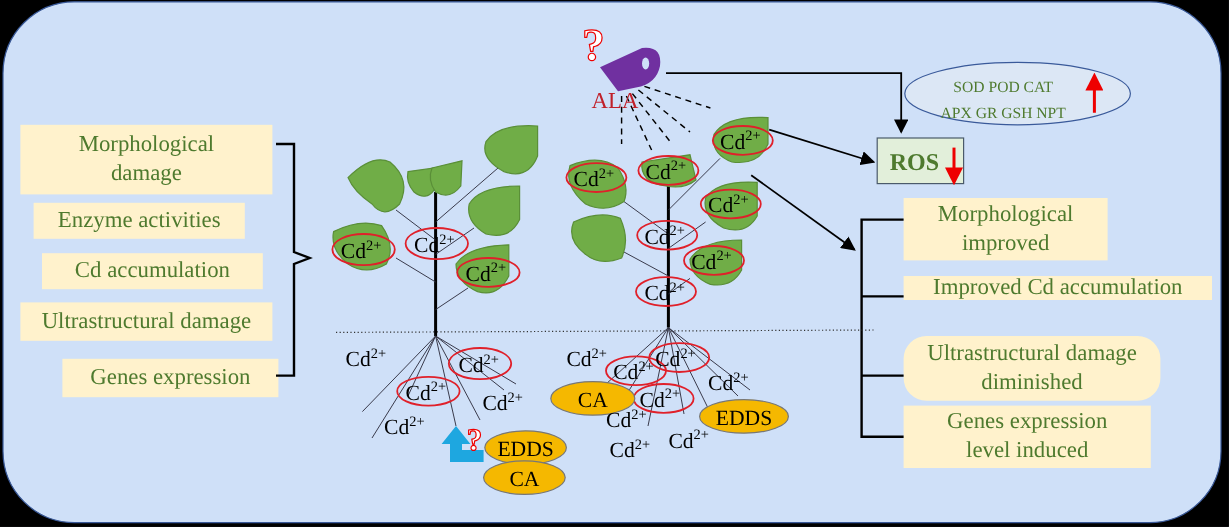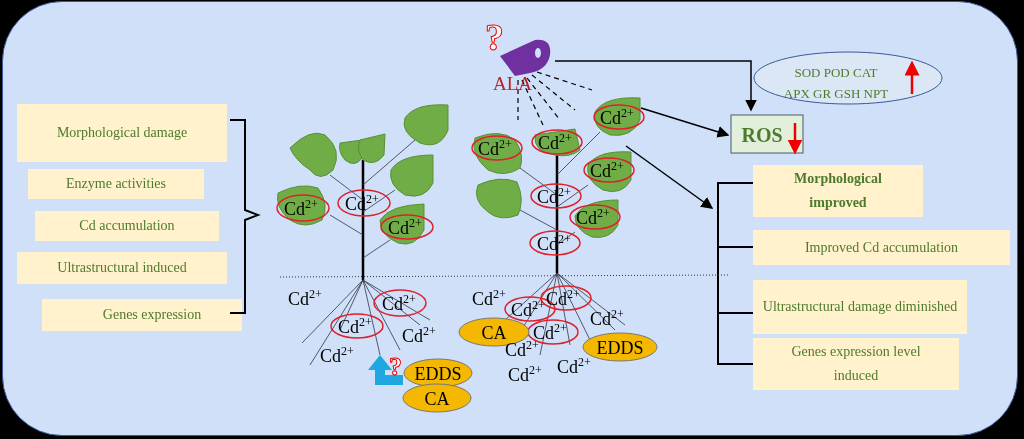--- a/index.html
+++ b/index.html
@@ -1,48 +1,48 @@
 <!DOCTYPE html>
 <html><head>
 <meta charset="utf-8">
 <style>
   html, body { margin: 0; padding: 0; background: #000; }
   body { width: 1024px; height: 439px; position: relative; overflow: hidden; font-family: "Liberation Serif", serif; }
   #panel { position: absolute; left: 2px; top: 1px; width: 1016px; height: 435px; background: #cfe0f8; border-radius: 60px; border: 1px solid #3a5a9a; box-sizing: border-box; }
-  .box { position: absolute; background: #fff2cc; color: #4e7a2e; text-align: center; font-size: 14px; line-height: 24px; display: flex; align-items: center; justify-content: center; }
+  .box { position: absolute; background: #fff2cc; color: #4e7a2e; text-align: center; font-size: 19px; line-height: 24px; display: flex; align-items: center; justify-content: center; }
   svg { position: absolute; left: 0; top: 0; }
 </style>
 </head>
 <body>
 
 <div id="panel"></div>
 
 <div class="box" style="left:17px;top:104px;width:210px;height:58px;">
     <span style="width:140px;display:block">Morphological damage</span>
   </div>
 <div class="box" style="left:28px;top:169px;width:176px;height:30px;">
     <span>Enzyme activities</span>
   </div>
 <div class="box" style="left:35px;top:211px;width:184px;height:30px;text-align:center;">
     <span>Cd accumulation</span>
   </div>
 <div class="box" style="left:17px;top:252px;width:210px;height:32px;">
-    <span>Ultrastructural induced</span>
-  </div>
-<div class="box" style="left:42px;top:299px;width:180px;height:32px;padding-left:20px;">
+    <span>Ultrastructural damage</span>
+  </div>
+<div class="box" style="left:52px;top:299px;width:180px;height:32px;">
     <span>Genes expression</span>
   </div>
 
-<div class="box" style="left:753px;top:165px;width:170px;height:52px;font-weight:bold;">
+<div class="box" style="left:753px;top:165px;width:170px;height:52px;">
     <span style="width:130px;display:block">Morphological improved</span>
   </div>
-<div class="box" style="left:753px;top:230px;width:257px;height:35px;">
+<div class="box" style="left:753px;top:230px;width:257px;height:20px;">
     <span>Improved Cd accumulation</span>
   </div>
-<div class="box" style="left:753px;top:280px;width:214px;height:54px;">
+<div class="box" style="left:753px;top:280px;width:214px;height:54px;border-radius:19px;">
     <span style="width:200px;display:block">Ultrastructural damage diminished</span>
   </div>
 <div class="box" style="left:753px;top:338px;width:206px;height:52px;">
     <span style="width:170px;display:block">Genes expression level induced</span>
   </div>
 
 <svg width="1024" height="439" viewBox="0 0 1024 439">
   <defs>
     <marker id="arr" markerWidth="8" markerHeight="8" refX="7" refY="4" orient="auto">
       <path d="M0,0 L8,4 L0,8 z" fill="#000"></path>

